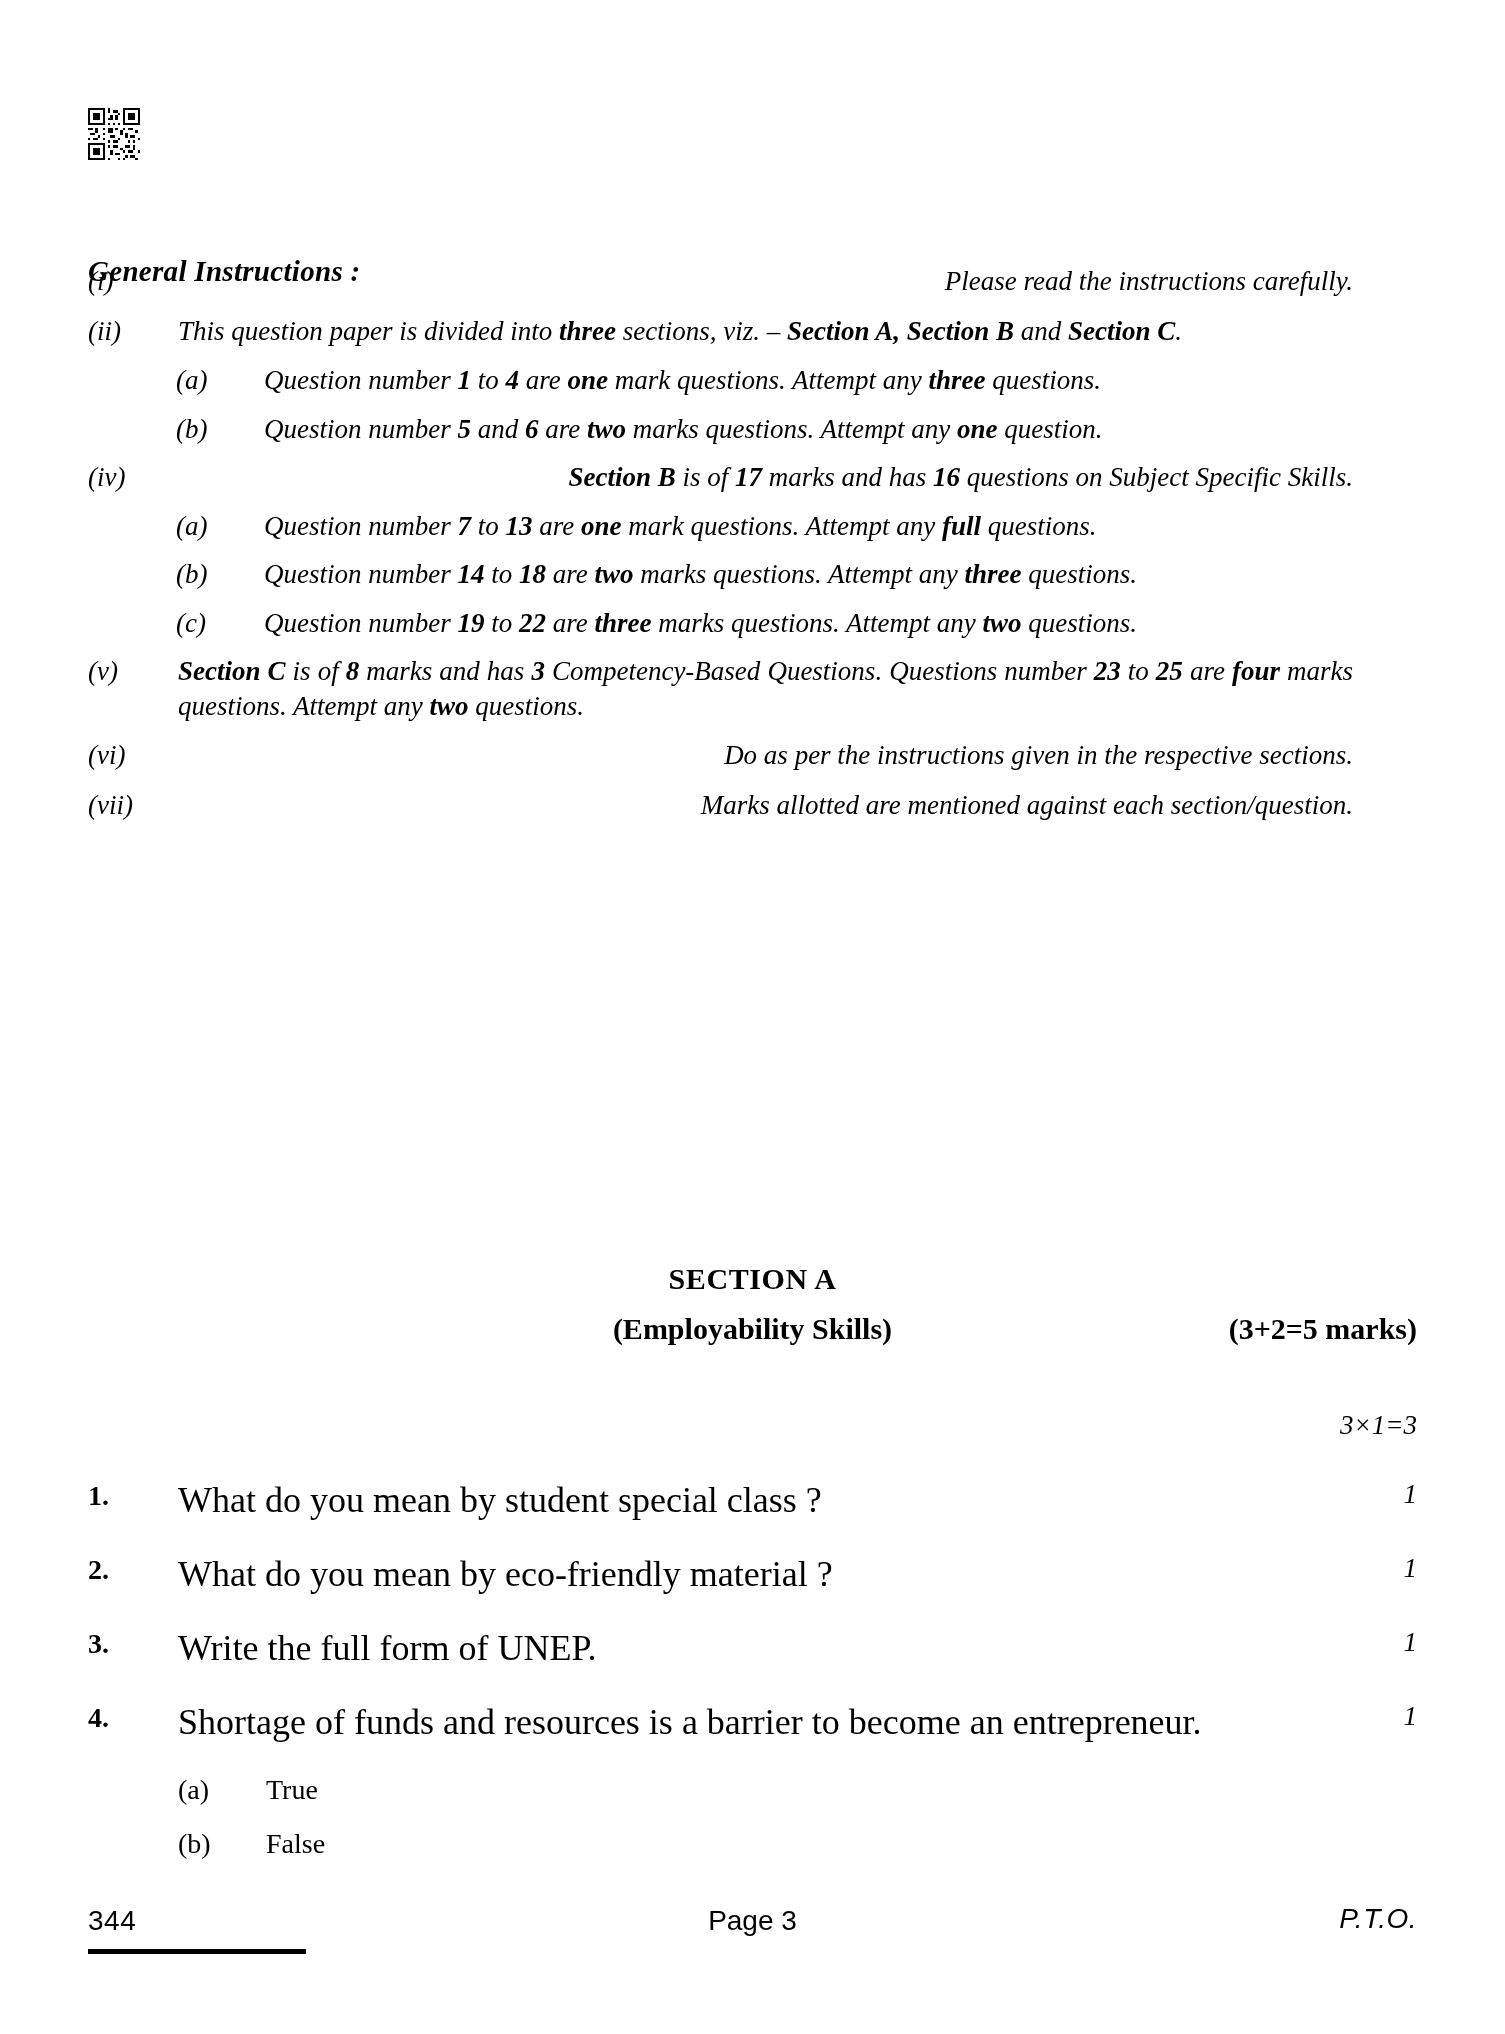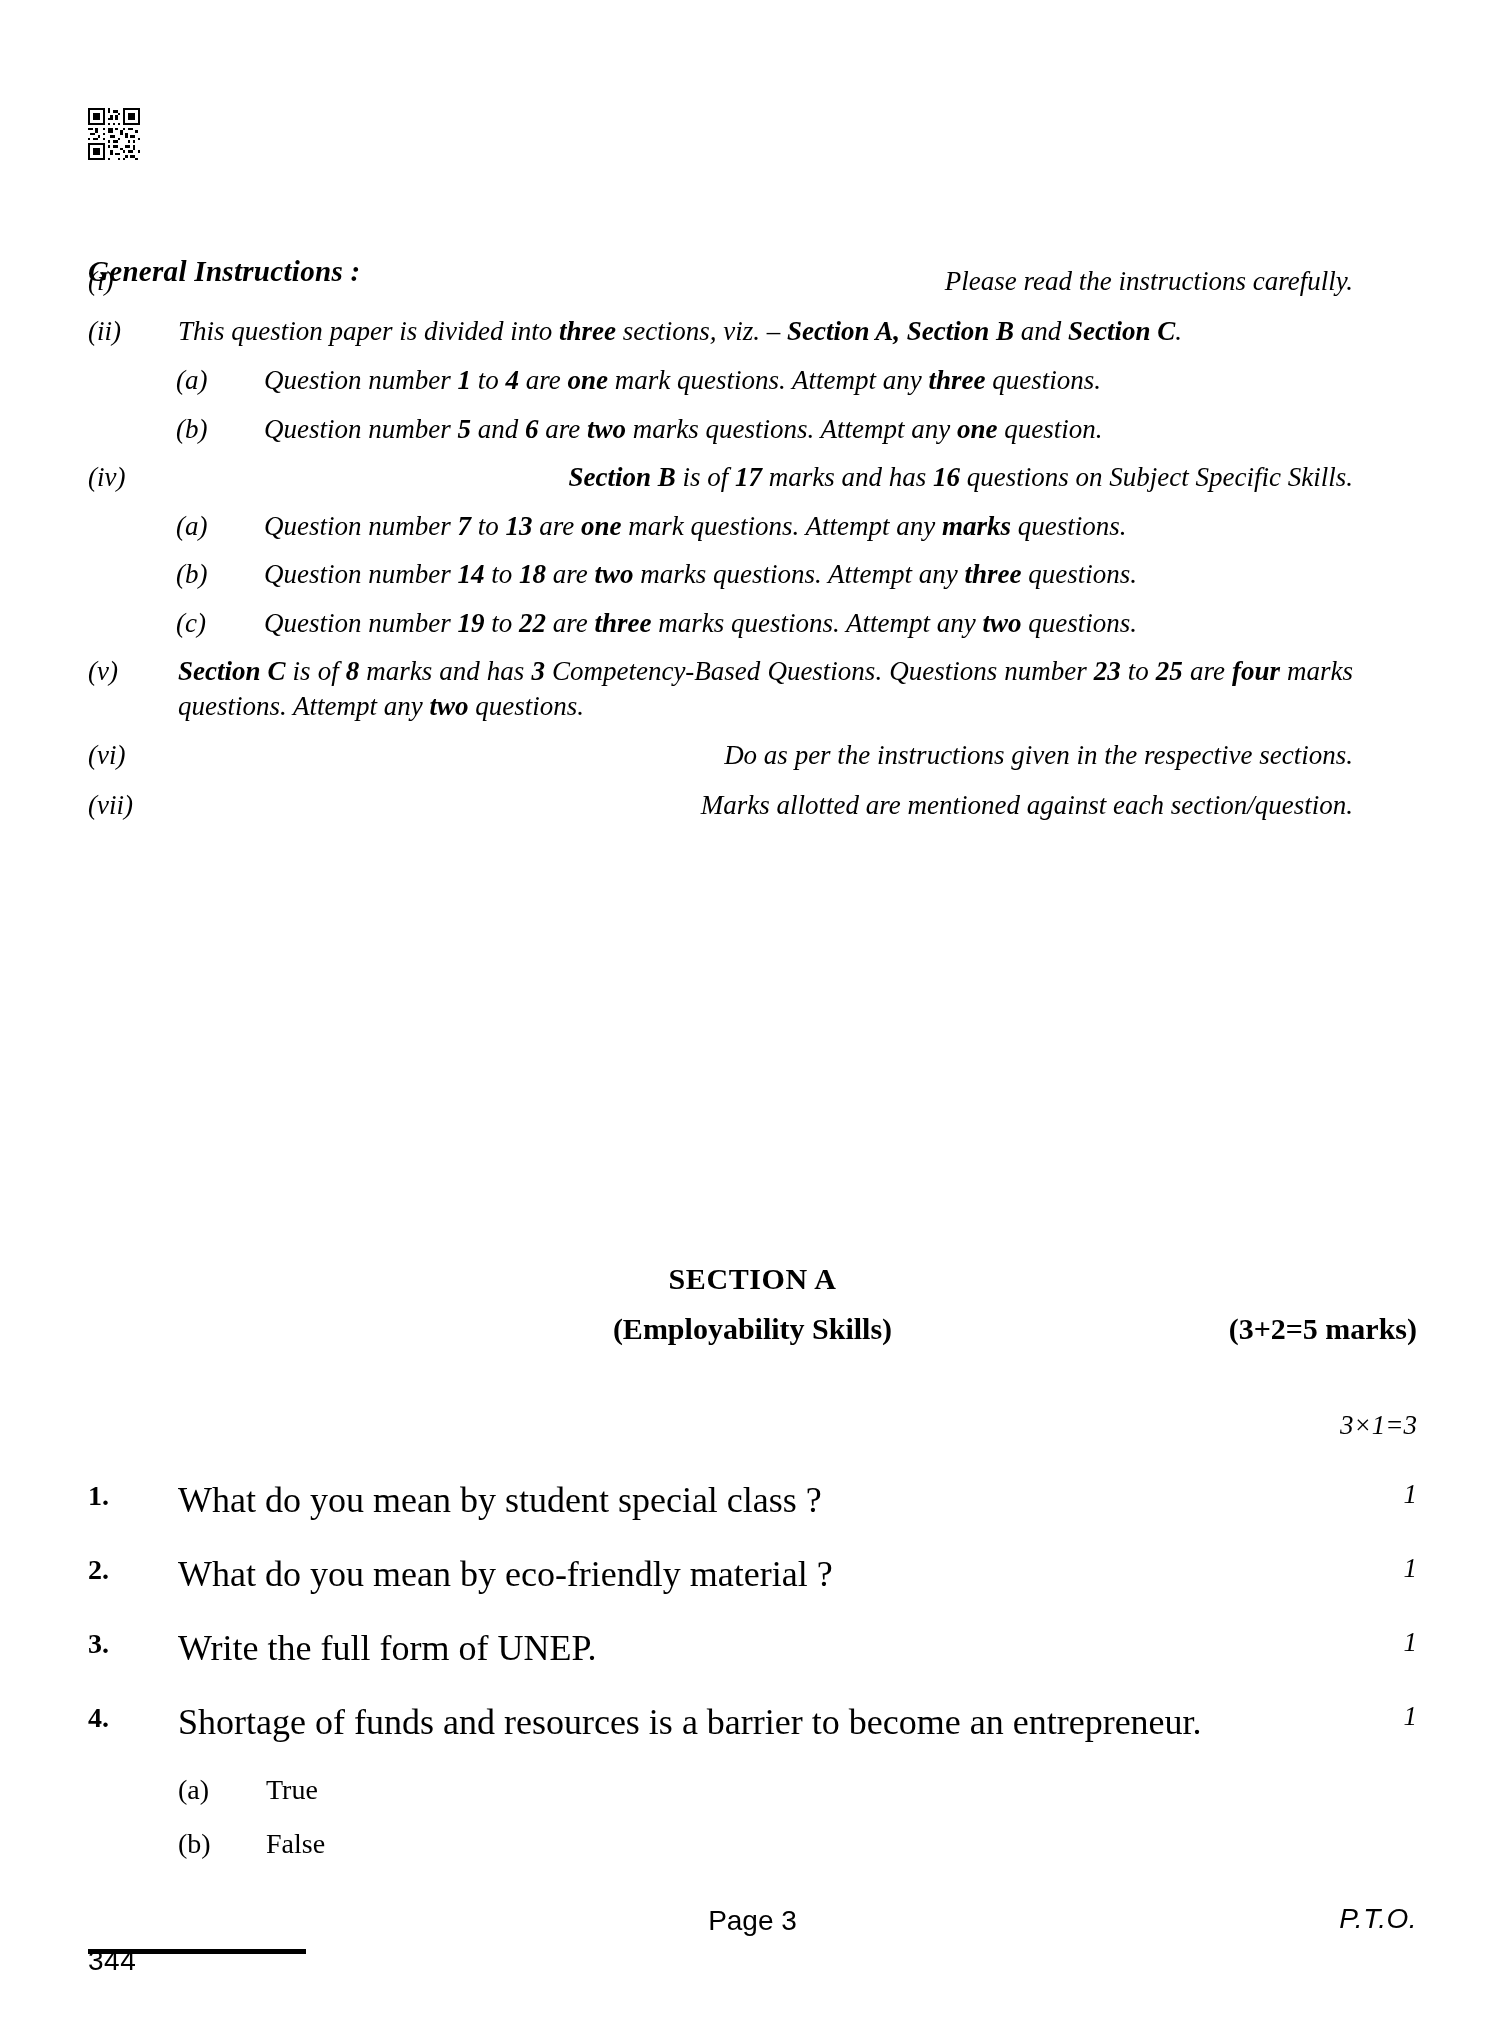--- a/index.html
+++ b/index.html
@@ -186,21 +186,20 @@
   }
 
   
   .footer-code {
     position: absolute;
     left: 88px;
     top: 1905px;
     font-family: "Liberation Sans", "DejaVu Sans", sans-serif;
     font-size: 28px;
     letter-spacing: 0.5px;
-    margin-top: 40px;
   }
   .footer-rule {
     position: absolute;
     left: 88px;
     top: 1949px;
     width: 218px;
     height: 5px;
     background: #000;
   }
   .footer-page {
@@ -325,21 +324,21 @@
           <div class="rtext">Question number <b>5</b> and <b>6</b> are <b>two</b> marks questions. Attempt any <b>one</b> question.</div>
         </div>
       </div>
       <div class="instr-row tight">
         <div class="rn">(iv)</div>
         <div class="rtext nojust"><b>Section B</b> is of <b>17</b> marks and has <b>16</b> questions on Subject Specific Skills.</div>
       </div>
       <div class="sub-list">
         <div class="sub-row">
           <div class="rn sub">(a)</div>
-          <div class="rtext">Question number <b>7</b> to <b>13</b> are <b>one</b> mark questions. Attempt any <b>marks</b> questions.</div>
+          <div class="rtext">Question number <b>7</b> to <b>13</b> are <b>one</b> mark questions. Attempt any <b>full</b> questions.</div>
         </div>
         <div class="sub-row">
           <div class="rn sub">(b)</div>
           <div class="rtext">Question number <b>14</b> to <b>18</b> are <b>two</b> marks questions. Attempt any <b>three</b> questions.</div>
         </div>
         <div class="sub-row">
           <div class="rn sub">(c)</div>
           <div class="rtext">Question number <b>19</b> to <b>22</b> are <b>three</b> marks questions. Attempt any <b>two</b> questions.</div>
         </div>
       </div>

